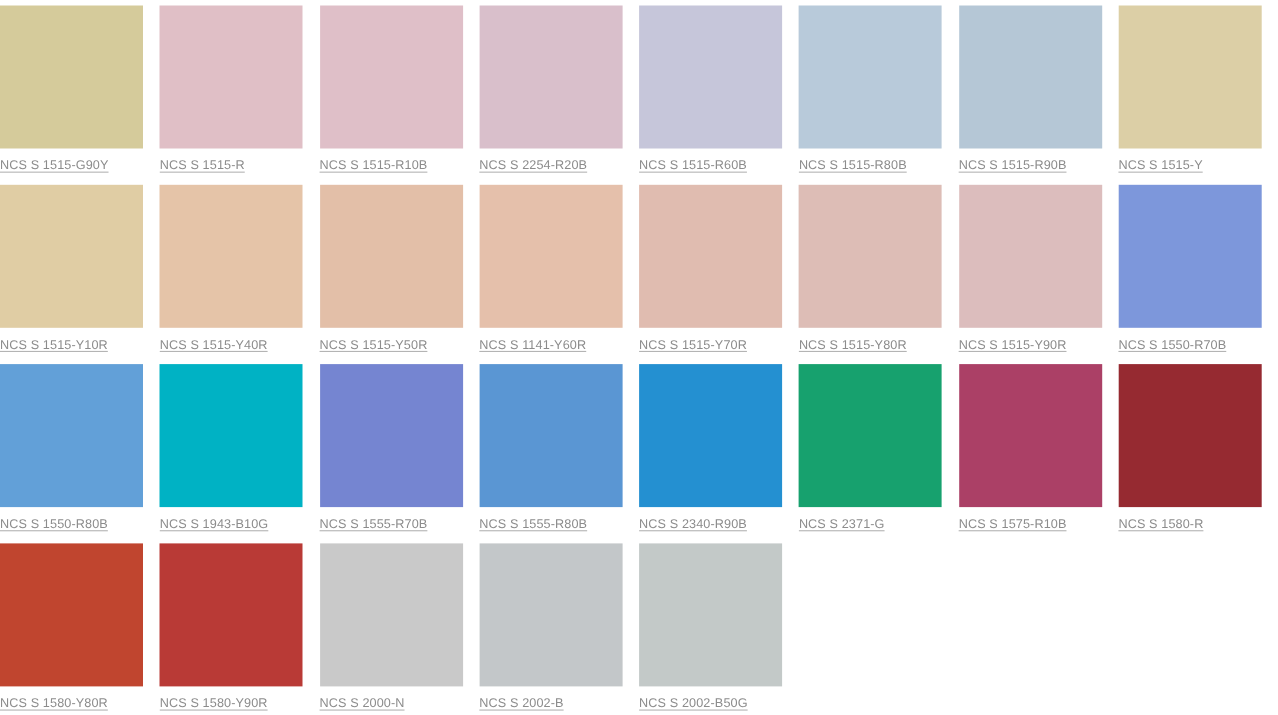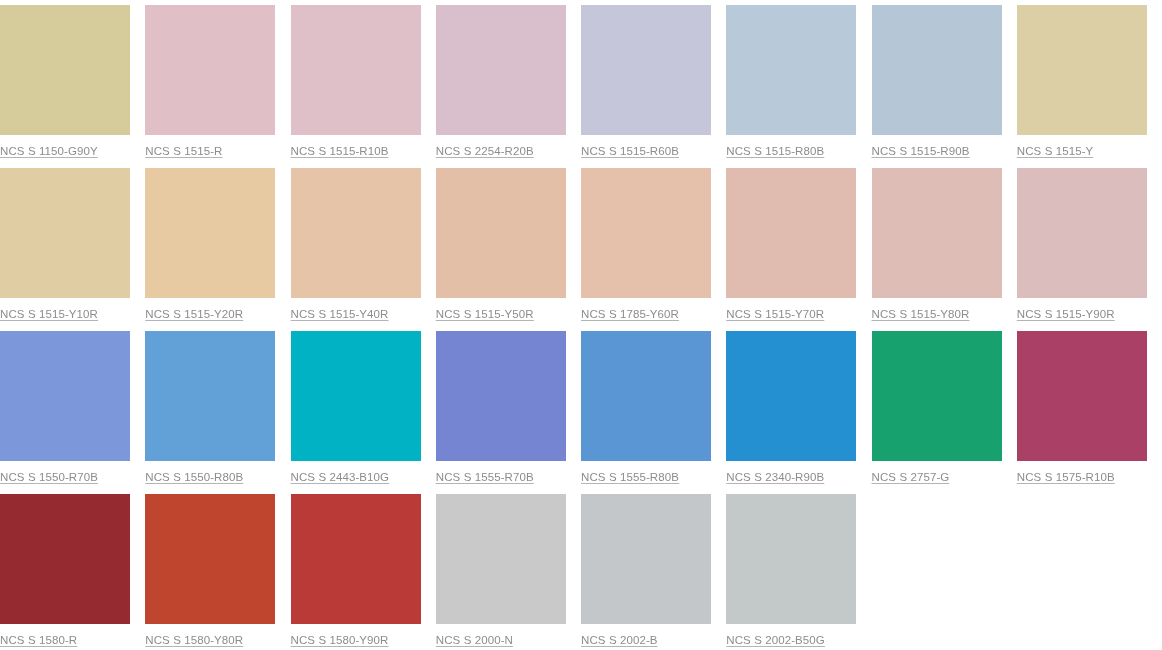--- a/index.html
+++ b/index.html
@@ -44,43 +44,42 @@
     text-decoration-color: #b4b4b4;
     text-underline-offset: 2px;
     cursor: pointer;
     white-space: nowrap;
   }
 </style>
 </head>
 <body>
 
 <main id="swatch-grid">
-    <div class="swatch-cell"><div class="swatch-chip" style="background-color: rgb(213, 203, 155);"></div><a class="swatch-label" href="#">NCS S 1150-G90Y</a></div>
+    <div class="swatch-cell"><div class="swatch-chip" style="background-color: rgb(213, 203, 155);"></div><a class="swatch-label" href="#">NCS S 1515-G90Y</a></div>
     <div class="swatch-cell"><div class="swatch-chip" style="background-color: rgb(224, 191, 198);"></div><a class="swatch-label" href="#">NCS S 1515-R</a></div>
     <div class="swatch-cell"><div class="swatch-chip" style="background-color: rgb(223, 191, 200);"></div><a class="swatch-label" href="#">NCS S 1515-R10B</a></div>
     <div class="swatch-cell"><div class="swatch-chip" style="background-color: rgb(217, 191, 203);"></div><a class="swatch-label" href="#">NCS S 2254-R20B</a></div>
     <div class="swatch-cell"><div class="swatch-chip" style="background-color: rgb(198, 198, 218);"></div><a class="swatch-label" href="#">NCS S 1515-R60B</a></div>
     <div class="swatch-cell"><div class="swatch-chip" style="background-color: rgb(184, 202, 218);"></div><a class="swatch-label" href="#">NCS S 1515-R80B</a></div>
     <div class="swatch-cell"><div class="swatch-chip" style="background-color: rgb(181, 199, 214);"></div><a class="swatch-label" href="#">NCS S 1515-R90B</a></div>
     <div class="swatch-cell"><div class="swatch-chip" style="background-color: rgb(220, 207, 166);"></div><a class="swatch-label" href="#">NCS S 1515-Y</a></div>
     <div class="swatch-cell"><div class="swatch-chip" style="background-color: rgb(224, 205, 164);"></div><a class="swatch-label" href="#">NCS S 1515-Y10R</a></div>
-    <div class="swatch-cell"><div class="swatch-chip" style="background-color: rgb(231, 202, 161);"></div><a class="swatch-label" href="#">NCS S 1515-Y20R</a></div>
     <div class="swatch-cell"><div class="swatch-chip" style="background-color: rgb(229, 196, 168);"></div><a class="swatch-label" href="#">NCS S 1515-Y40R</a></div>
     <div class="swatch-cell"><div class="swatch-chip" style="background-color: rgb(227, 191, 168);"></div><a class="swatch-label" href="#">NCS S 1515-Y50R</a></div>
-    <div class="swatch-cell"><div class="swatch-chip" style="background-color: rgb(229, 192, 171);"></div><a class="swatch-label" href="#">NCS S 1785-Y60R</a></div>
+    <div class="swatch-cell"><div class="swatch-chip" style="background-color: rgb(229, 192, 171);"></div><a class="swatch-label" href="#">NCS S 1141-Y60R</a></div>
     <div class="swatch-cell"><div class="swatch-chip" style="background-color: rgb(224, 188, 176);"></div><a class="swatch-label" href="#">NCS S 1515-Y70R</a></div>
     <div class="swatch-cell"><div class="swatch-chip" style="background-color: rgb(221, 189, 182);"></div><a class="swatch-label" href="#">NCS S 1515-Y80R</a></div>
     <div class="swatch-cell"><div class="swatch-chip" style="background-color: rgb(220, 189, 189);"></div><a class="swatch-label" href="#">NCS S 1515-Y90R</a></div>
     <div class="swatch-cell"><div class="swatch-chip" style="background-color: rgb(125, 151, 219);"></div><a class="swatch-label" href="#">NCS S 1550-R70B</a></div>
     <div class="swatch-cell"><div class="swatch-chip" style="background-color: rgb(98, 160, 216);"></div><a class="swatch-label" href="#">NCS S 1550-R80B</a></div>
-    <div class="swatch-cell"><div class="swatch-chip" style="background-color: rgb(0, 178, 196);"></div><a class="swatch-label" href="#">NCS S 2443-B10G</a></div>
+    <div class="swatch-cell"><div class="swatch-chip" style="background-color: rgb(0, 178, 196);"></div><a class="swatch-label" href="#">NCS S 1943-B10G</a></div>
     <div class="swatch-cell"><div class="swatch-chip" style="background-color: rgb(117, 133, 209);"></div><a class="swatch-label" href="#">NCS S 1555-R70B</a></div>
     <div class="swatch-cell"><div class="swatch-chip" style="background-color: rgb(90, 150, 211);"></div><a class="swatch-label" href="#">NCS S 1555-R80B</a></div>
     <div class="swatch-cell"><div class="swatch-chip" style="background-color: rgb(36, 144, 209);"></div><a class="swatch-label" href="#">NCS S 2340-R90B</a></div>
-    <div class="swatch-cell"><div class="swatch-chip" style="background-color: rgb(23, 161, 110);"></div><a class="swatch-label" href="#">NCS S 2757-G</a></div>
+    <div class="swatch-cell"><div class="swatch-chip" style="background-color: rgb(23, 161, 110);"></div><a class="swatch-label" href="#">NCS S 2371-G</a></div>
     <div class="swatch-cell"><div class="swatch-chip" style="background-color: rgb(171, 64, 102);"></div><a class="swatch-label" href="#">NCS S 1575-R10B</a></div>
     <div class="swatch-cell"><div class="swatch-chip" style="background-color: rgb(150, 42, 49);"></div><a class="swatch-label" href="#">NCS S 1580-R</a></div>
     <div class="swatch-cell"><div class="swatch-chip" style="background-color: rgb(192, 69, 47);"></div><a class="swatch-label" href="#">NCS S 1580-Y80R</a></div>
     <div class="swatch-cell"><div class="swatch-chip" style="background-color: rgb(185, 58, 54);"></div><a class="swatch-label" href="#">NCS S 1580-Y90R</a></div>
     <div class="swatch-cell"><div class="swatch-chip" style="background-color: rgb(201, 201, 201);"></div><a class="swatch-label" href="#">NCS S 2000-N</a></div>
     <div class="swatch-cell"><div class="swatch-chip" style="background-color: rgb(195, 199, 201);"></div><a class="swatch-label" href="#">NCS S 2002-B</a></div>
     <div class="swatch-cell"><div class="swatch-chip" style="background-color: rgb(195, 201, 200);"></div><a class="swatch-label" href="#">NCS S 2002-B50G</a></div>
   </main>
 
 </body></html>

